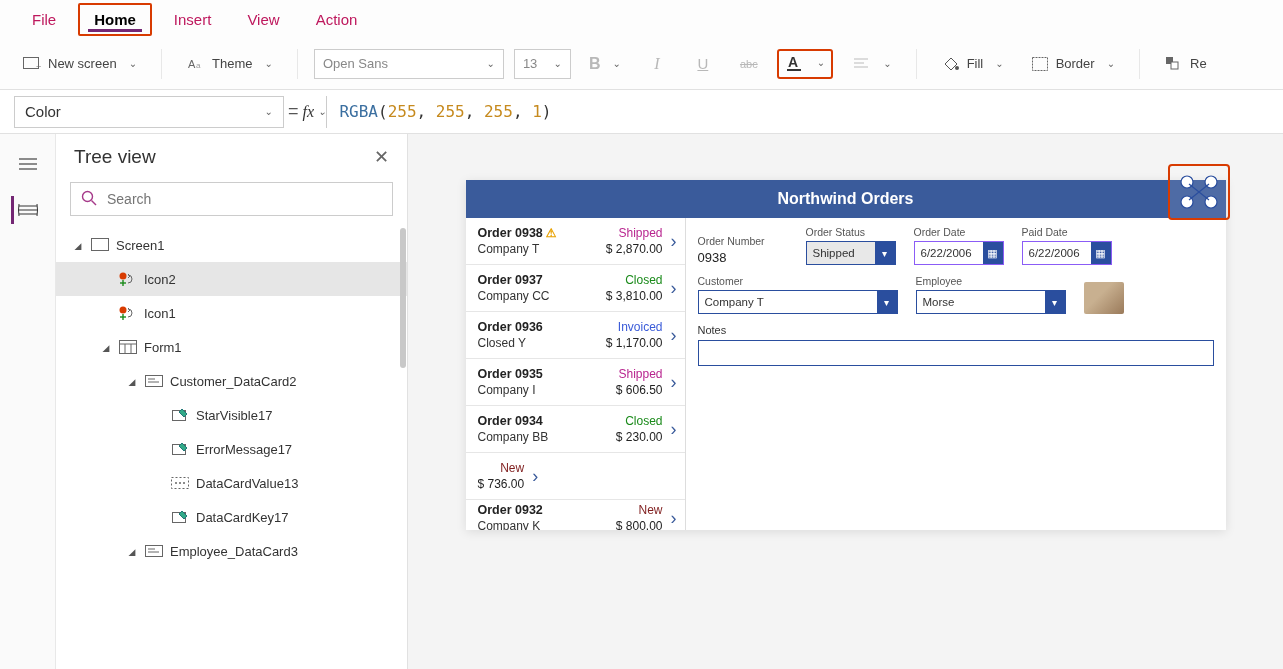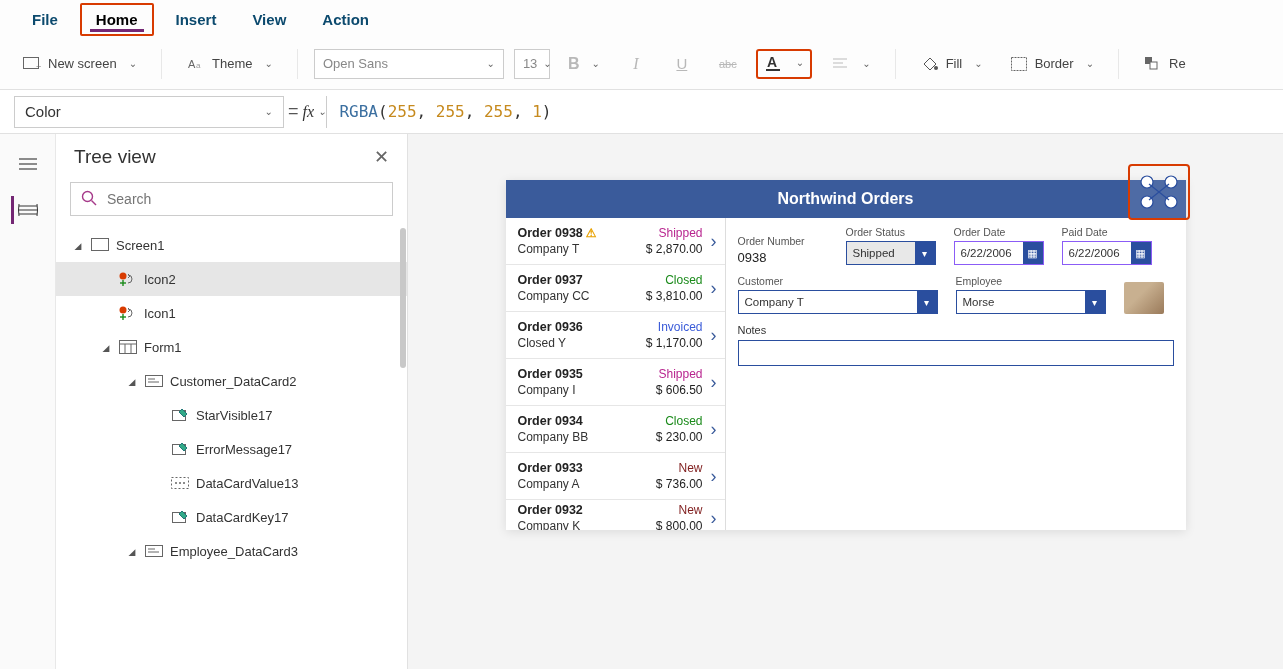--- a/index.html
+++ b/index.html
@@ -19,22 +19,21 @@
     align-items: center;
     height: 38px;
     padding: 0 18px;
     background: #fdfdfd;
     gap: 8px;
     font-size: 15px;
   }
   .menubar .menu-item {
     padding: 6px 14px;
     cursor: pointer;
-    color: #0c4a6e;
-    font-weight: bold;
+    color: #be185d;
   }
   .menubar .menu-item.active {
     color: #000;
     border: 2px solid #d83b01;
     border-radius: 2px;
     font-weight: 600;
     position: relative;
   }
   .menubar .menu-item.active::after {
     content: '';
@@ -67,21 +66,21 @@
     border: 1px solid #ccc;
     background: #fff;
     height: 30px;
     padding: 0 8px;
     color: #888;
     display: inline-flex;
     align-items: center;
     justify-content: space-between;
   }
   .font-name { width: 190px; }
-  .font-size { width: 36px; }
+  .font-size { width: 57px; }
   .chev { font-size: 10px; color: #666; margin-left: 6px; }
   .icon-box { width: 20px; height: 20px; display: inline-flex; align-items: center; justify-content: center; }
   .highlight-red { border: 2px solid #d83b01; border-radius: 3px; padding: 2px 4px; }
   
   .formula-row {
     display: flex;
     align-items: center;
     height: 44px;
     background: #fff;
     border-bottom: 1px solid #e1e1e1;
@@ -202,21 +201,21 @@
   .canvas {
     flex: 1;
     background: #f4f4f4;
     display: flex;
     align-items: flex-start;
     justify-content: center;
     padding-top: 46px;
     position: relative;
   }
   .app-frame {
-    width: 680px;
+    width: 760px;
     background: #fff;
     box-shadow: 0 2px 10px rgba(0,0,0,.1);
   }
   .app-header {
     height: 38px;
     background: #3a5b9b;
     color: #fff;
     display: flex;
     align-items: center;
     justify-content: center;
@@ -673,26 +672,20 @@
                 </div>
                 <div class="sub">Company BB</div>
               </div>
               <div class="right">
                 <div class="status st-closed">Closed</div>
                 <div class="amount">$ 230.00</div>
               </div>
               <div class="arrow">›</div>
             </div>
             <div class="order-item">
-              <div class="left">
-                <div class="title">
-                  <span>Order 0933</span>
-                </div>
-                <div class="sub">Company A</div>
-              </div>
               <div class="right">
                 <div class="status st-new">New</div>
                 <div class="amount">$ 736.00</div>
               </div>
               <div class="arrow">›</div>
             </div>
             <div class="order-item" style="border-bottom: none; padding-bottom: 2px; overflow: hidden; height: 30px;">
               <div class="left">
                 <div class="title">
                   <span>Order 0932</span>

